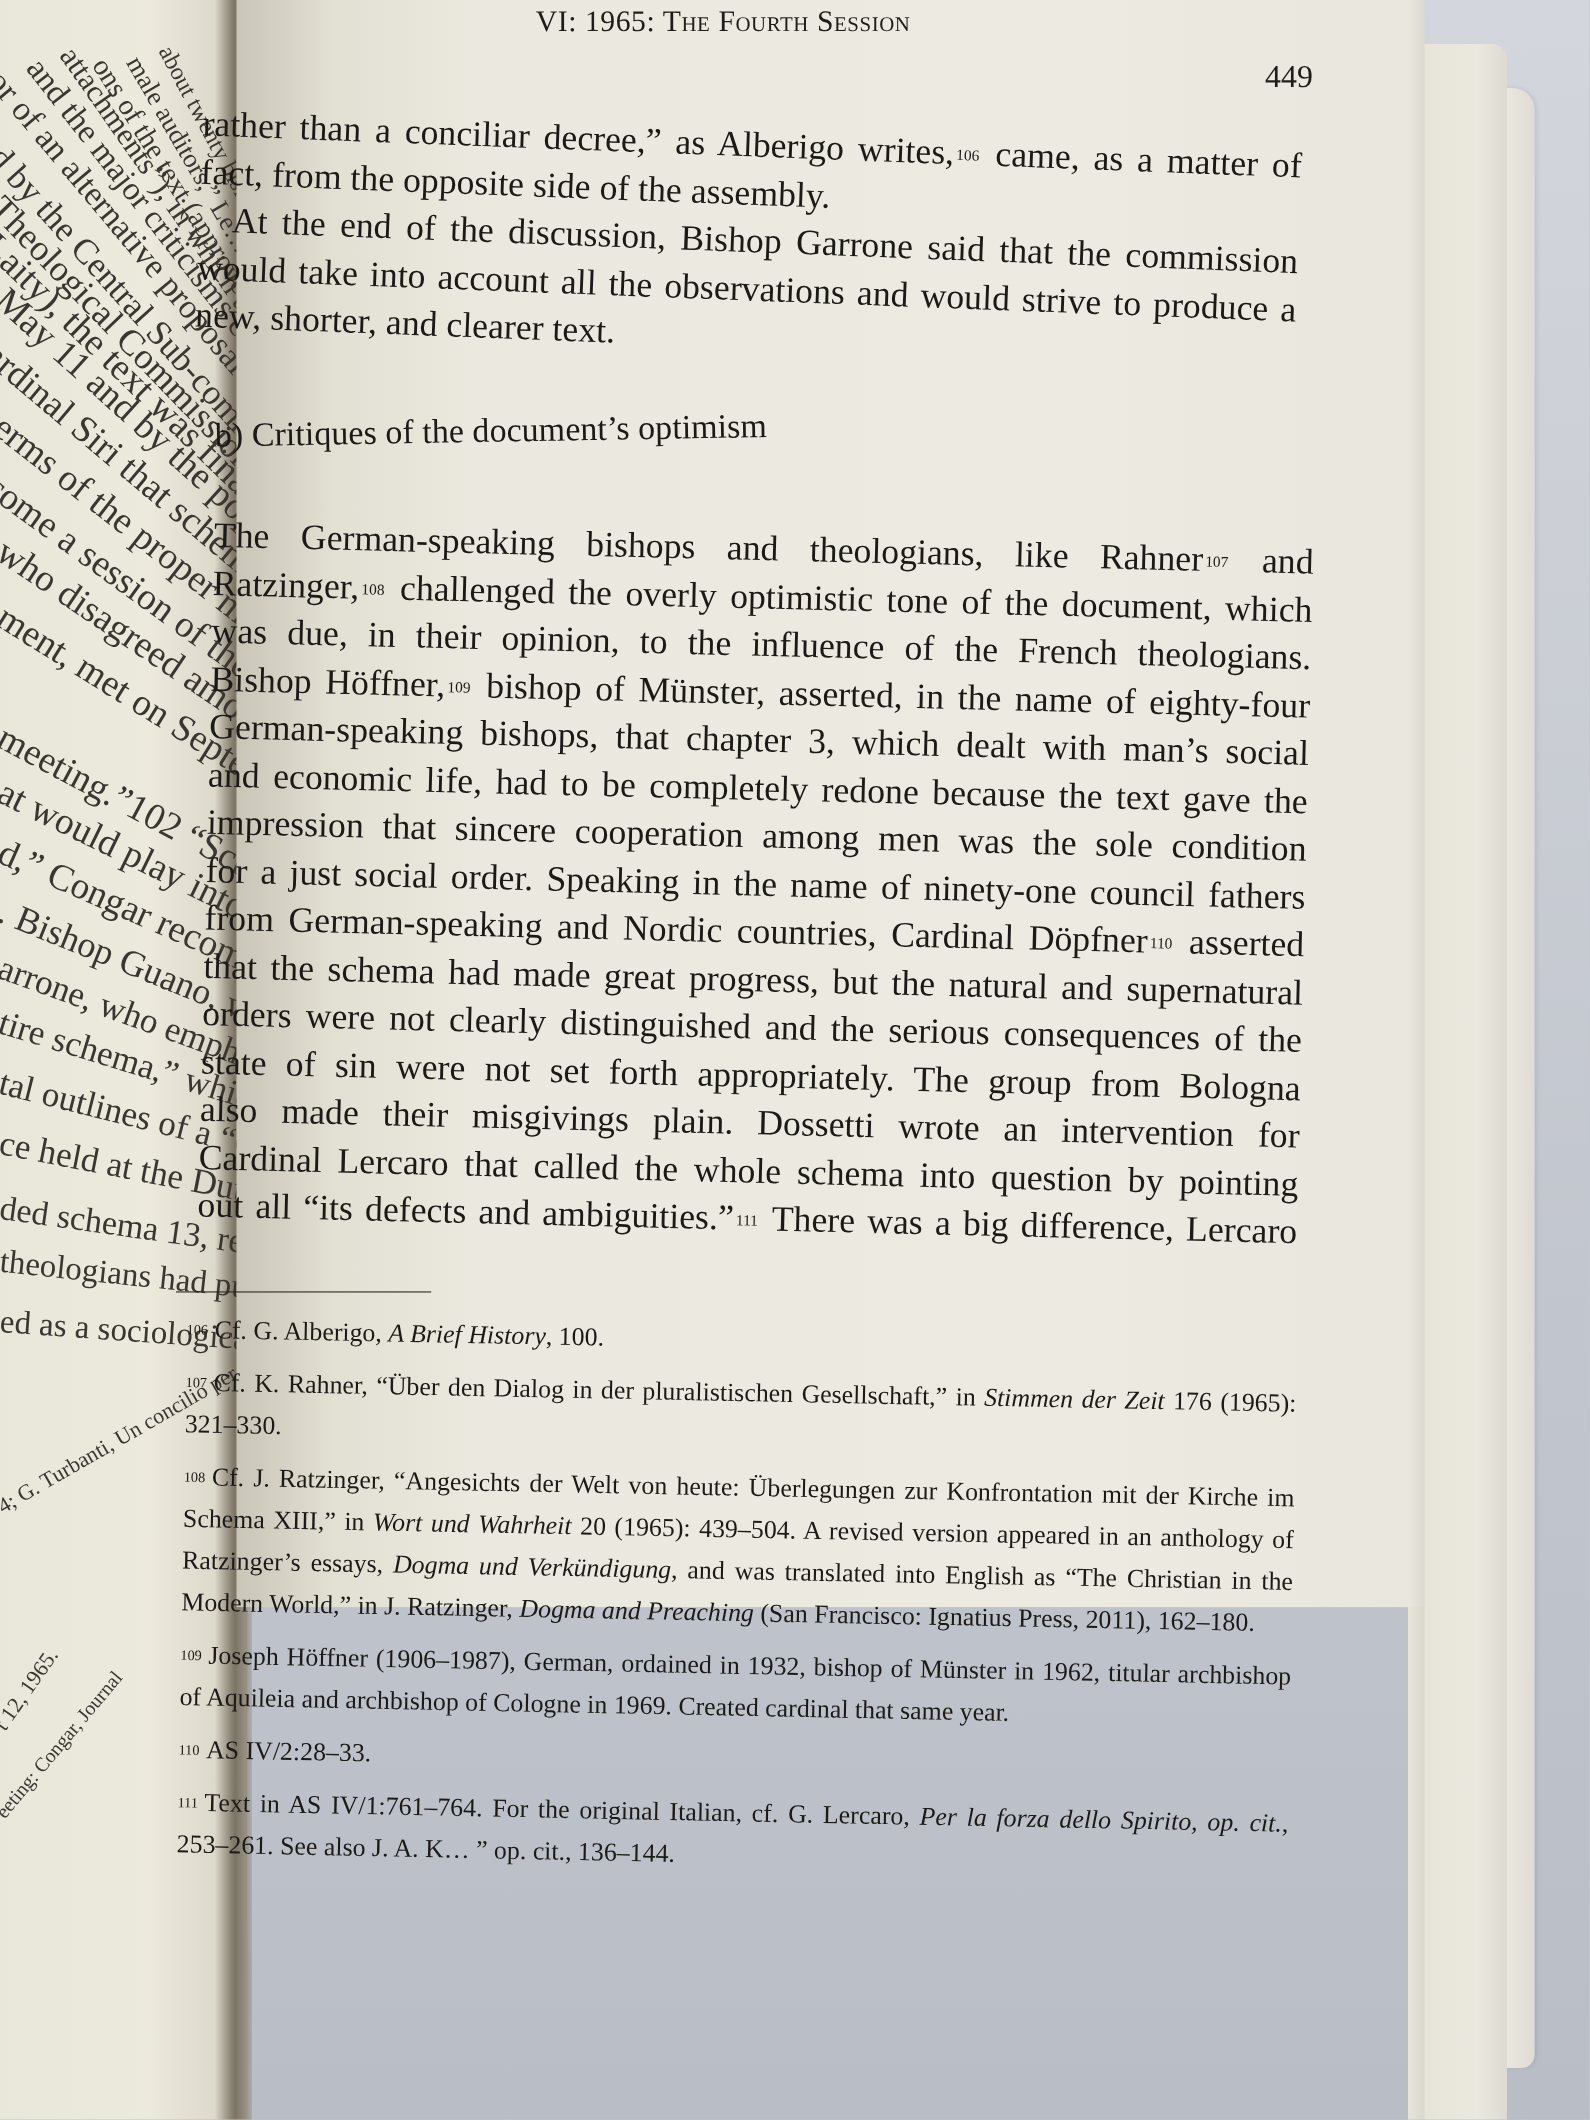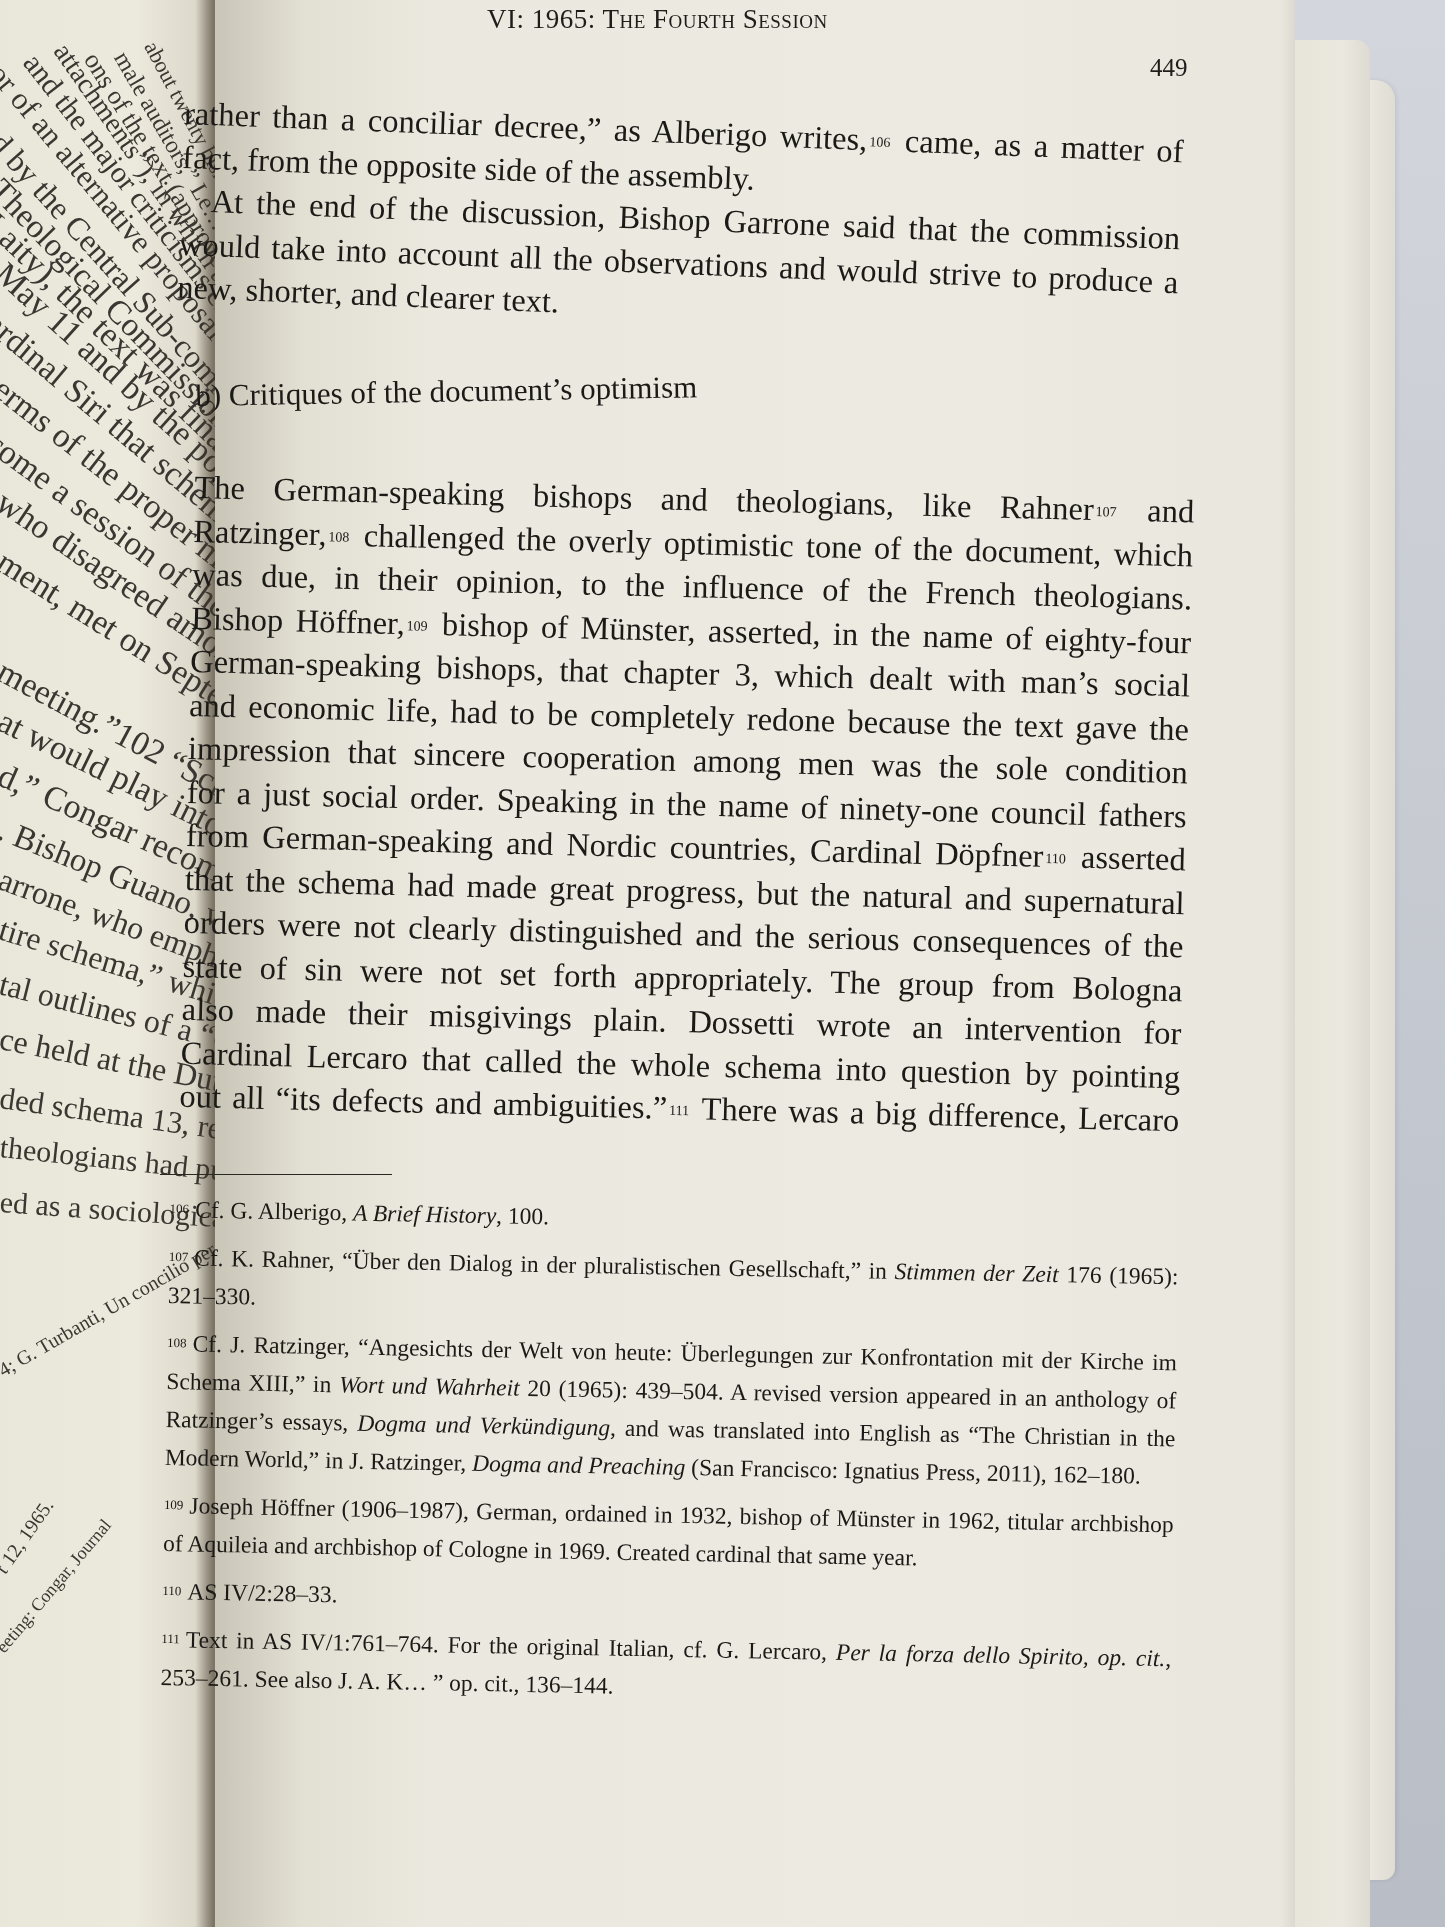--- a/index.html
+++ b/index.html
@@ -65,21 +65,21 @@
       width: 34px;
       height: 1927px;
       background: linear-gradient(90deg, rgba(80,70,50,0.0) 0%, rgba(60,50,35,0.55) 55%, rgba(120,110,90,0.25) 100%);
     }
     
     .right-page {
       position: absolute;
       left: 215px;
       top: 0;
       width: 1080px;
-      height: 1927px;
+      height: 1461px;
       background: linear-gradient(90deg, #c9c6b8 0%, #e2dfd3 8%, #ebe9df 20%, #eceae1 70%, #e8e6dd 100%);
     }
     .page-content {
       position: absolute;
       left: 0;
       top: 0;
       width: 1080px;
       height: 1927px;
     }
     .running-head {
@@ -88,21 +88,21 @@
       top: 4px;
       font-size: 27px;
       letter-spacing: 0.5px;
       font-variant: small-caps;
       color: #1f1d1a;
     }
     .page-number {
       position: absolute;
       left: 935px;
       top: 54px;
-      font-size: 25px;
+      font-size: 29px;
       color: #1f1d1a;
     }
     .body-text {
       position: absolute;
       left: -30px;
       width: 1000px;
       font-size: 32.5px;
       line-height: 43.5px;
       text-align: justify;
       text-align-last: left;

